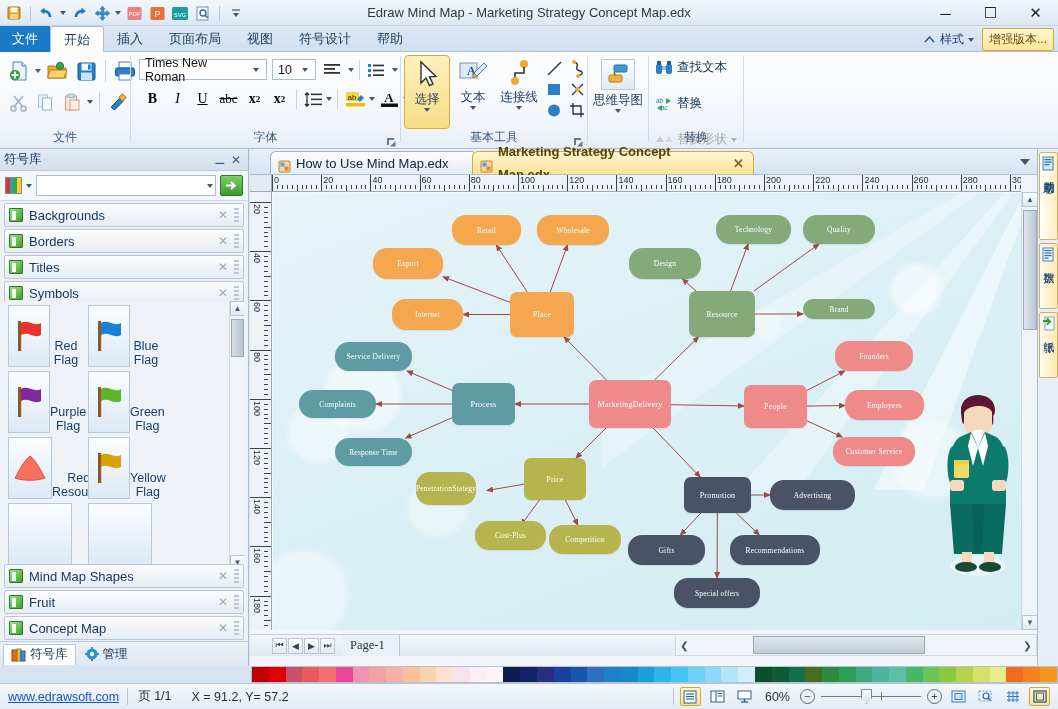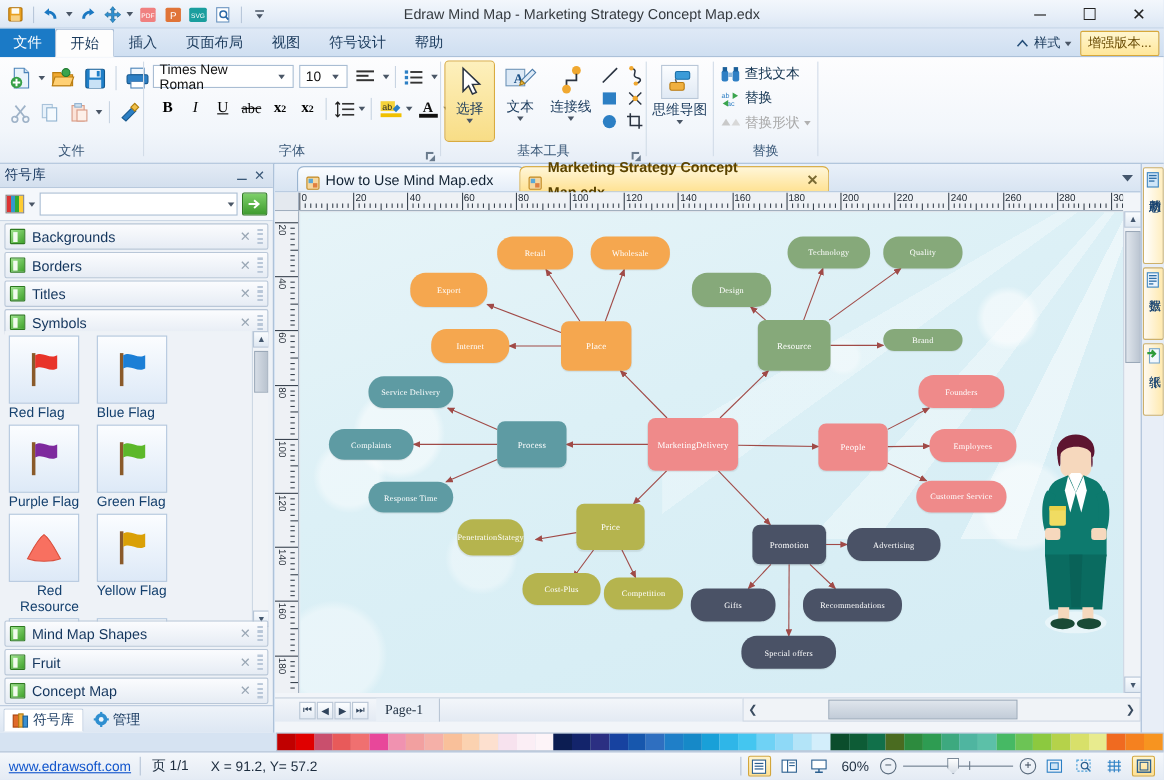--- a/index.html
+++ b/index.html
@@ -124,21 +124,21 @@
     font-size:13px; color:#13355d;
   }
   .lib-ico { width:14px; height:14px; background:linear-gradient(135deg,#9ee38c,#3fa22b); border:1px solid #2d7a1f; border-radius:1px; position:relative; }
   .lib-ico:after { content:""; position:absolute; left:2px; top:2px; width:4px; height:9px; background:#f2fbef; }
   .lib-item .nm { flex:1; }
   .lib-x { color:#9aa7b5; font-size:12px; }
   .lib-grip { width:5px; height:14px; background:repeating-linear-gradient(180deg,#b9c7d8 0 2px,transparent 2px 4px); }
 
   .shapes-area { position:absolute; left:4px; right:4px; top:152px; bottom:96px; background:#eef2f7; overflow:hidden; }
   .shape-grid { position:absolute; left:0; top:0; right:16px; display:flex; flex-wrap:wrap; }
-  .shape-cell { width:74px; margin:4px 2px 0 4px; display:flex; flex-direction:column; align-items:flex-start; cursor:pointer; }
+  .shape-cell { width:74px; margin:4px 2px 0 4px; display:flex; flex-direction:row; align-items:flex-end; cursor:pointer; }
   .shape-box {
     width:64px; height:62px; background:linear-gradient(180deg,#fbfdff,#dde9f7);
     border:1px solid #b4c8de; display:flex; align-items:center; justify-content:center;
   }
   .shape-cap { font-size:12.5px; color:#14406e; text-align:center; line-height:14px; margin-top:1px; }
   .vscroll-lib {
     position:absolute; right:0; top:0; bottom:0; width:15px;
     background:#f0f3f7; border-left:1px solid #cdd8e4;
   }
   .vs-btn { height:15px; width:15px; background:linear-gradient(180deg,#fafcfe,#dfe8f2); border:1px solid #b6c5d7; display:flex; align-items:center; justify-content:center; font-size:8px; color:#44576e; cursor:pointer;}
@@ -614,21 +614,21 @@
           </div>
           <span class="lbl">思维导图</span>
           <span class="caret"></span>
         </div>
       </div>
     </div>
     <div class="gsep" style="left:648px;"></div>
 
     <div class="rgroup" style="left:649px;width:94px;">
       <div class="gbody">
-        <div style="position:absolute;left:4px;top:4px;display:flex;flex-direction:column;gap:3px;">
+        <div style="position:absolute;left:4px;top:4px;display:flex;flex-direction:column;gap:17px;">
           <div class="textrow">
             <svg width="18" height="15" viewBox="0 0 18 15">
                 <rect x="1" y="4" width="6" height="10" rx="2" fill="#2f7fc4"></rect>
                 <rect x="11" y="4" width="6" height="10" rx="2" fill="#2f7fc4"></rect>
                 <rect x="7" y="6" width="4" height="4" fill="#8fb8dc"></rect>
                 <rect x="2" y="1" width="4" height="4" fill="#1a5f9a"></rect>
                 <rect x="12" y="1" width="4" height="4" fill="#1a5f9a"></rect>
               </svg>
             <span>查找文本</span>
           </div>

